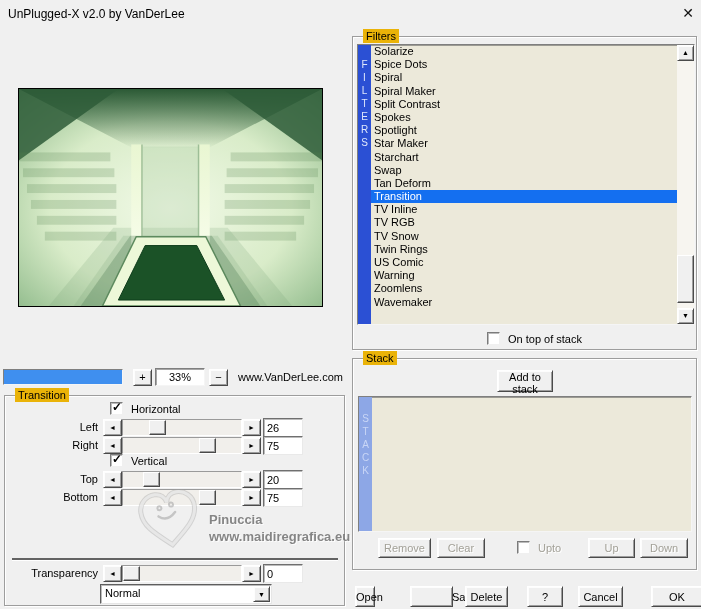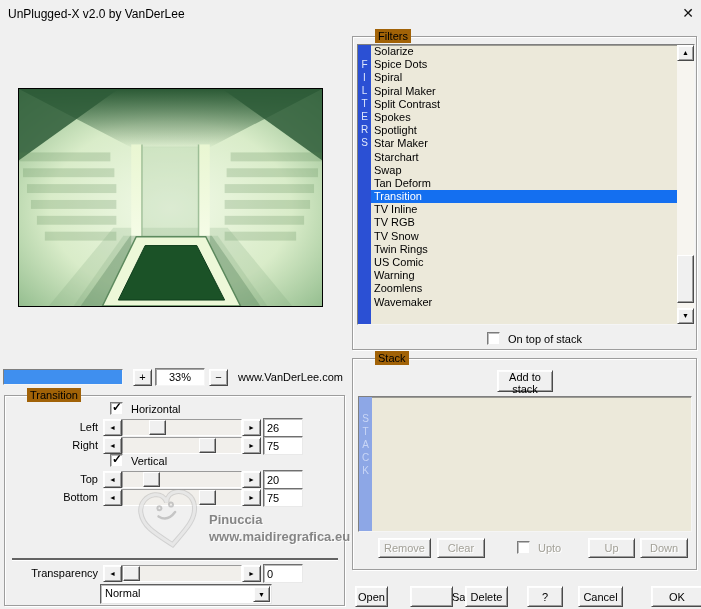--- a/index.html
+++ b/index.html
@@ -10,21 +10,21 @@
   
   .raised { background:#f0f0f0; border:1px solid; border-color:#ffffff #4a4a4a #4a4a4a #ffffff;
             box-shadow: inset 1px 1px 0 #fdfdfd, inset -1px -1px 0 #9d9d9d; }
   .sunken { border:1px solid; border-color:#7f7f7f #f5f5f5 #f5f5f5 #7f7f7f;
             box-shadow: inset 1px 1px 0 rgba(60,60,60,.45); }
   button { font-family:"Liberation Sans", sans-serif; font-size:11px; cursor:pointer; }
   .disabled { color:#a3a198; text-shadow:1px 1px 0 #ffffff; }
 
   .groupbox { position:absolute; border:1px solid #9d9d9d;
               box-shadow: inset 1px 1px 0 #ffffff, 1px 1px 0 #ffffff; }
-  .gb-label { position:absolute; top:-8px; left:22px; background:#a16207; padding:0 3px; line-height:14px; }
+  .gb-label { position:absolute; top:-8px; left:10px; background:#eab308; padding:0 3px; line-height:14px; }
 
   
   .title { position:absolute; left:8px; top:7px; font-size:12px; }
   .close-btn { position:absolute; left:678px; top:3px; width:20px; height:20px; text-align:center;
                font-size:14px; line-height:20px; color:#111; cursor:pointer; }
 
   
   .preview { position:absolute; left:18px; top:88px; width:305px; height:219px; border:1px solid #000; }
   .preview svg { display:block; width:100%; height:100%; }
 
@@ -317,20 +317,20 @@
   <button class="stack-btn raised disabled" style="left:437px; width:48px; top:538px;">Clear</button>
 
   <div class="checkbox-row disabled" style="left:517px; top:541px;">
     <span class="cb"></span>
     <span>Upto</span>
   </div>
 
   <button class="stack-btn raised disabled" style="left:588px; width:47px; top:538px;">Up</button>
   <button class="stack-btn raised disabled" style="left:640px; width:48px; top:538px;">Down</button>
 
-  <button class="push raised" style="left:355px; width:33px; top:586px;">Open</button>
+  <button class="push raised" style="left:355px; width:20px; top:586px;">Open</button>
   <button class="push raised" style="left:410px; width:37px; top:586px;padding-left:41px;">Save</button>
   <button class="push raised" style="left:465px; width:43px; top:586px;">Delete</button>
   <button class="push raised" style="left:527px; width:36px; top:586px;">?</button>
   <button class="push raised" style="left:578px; width:45px; top:586px;">Cancel</button>
   <button class="push raised" style="left:638px; width:52px; top:586px;margin-left:13px;">OK</button>
 
 </div>
 
 </body></html>

